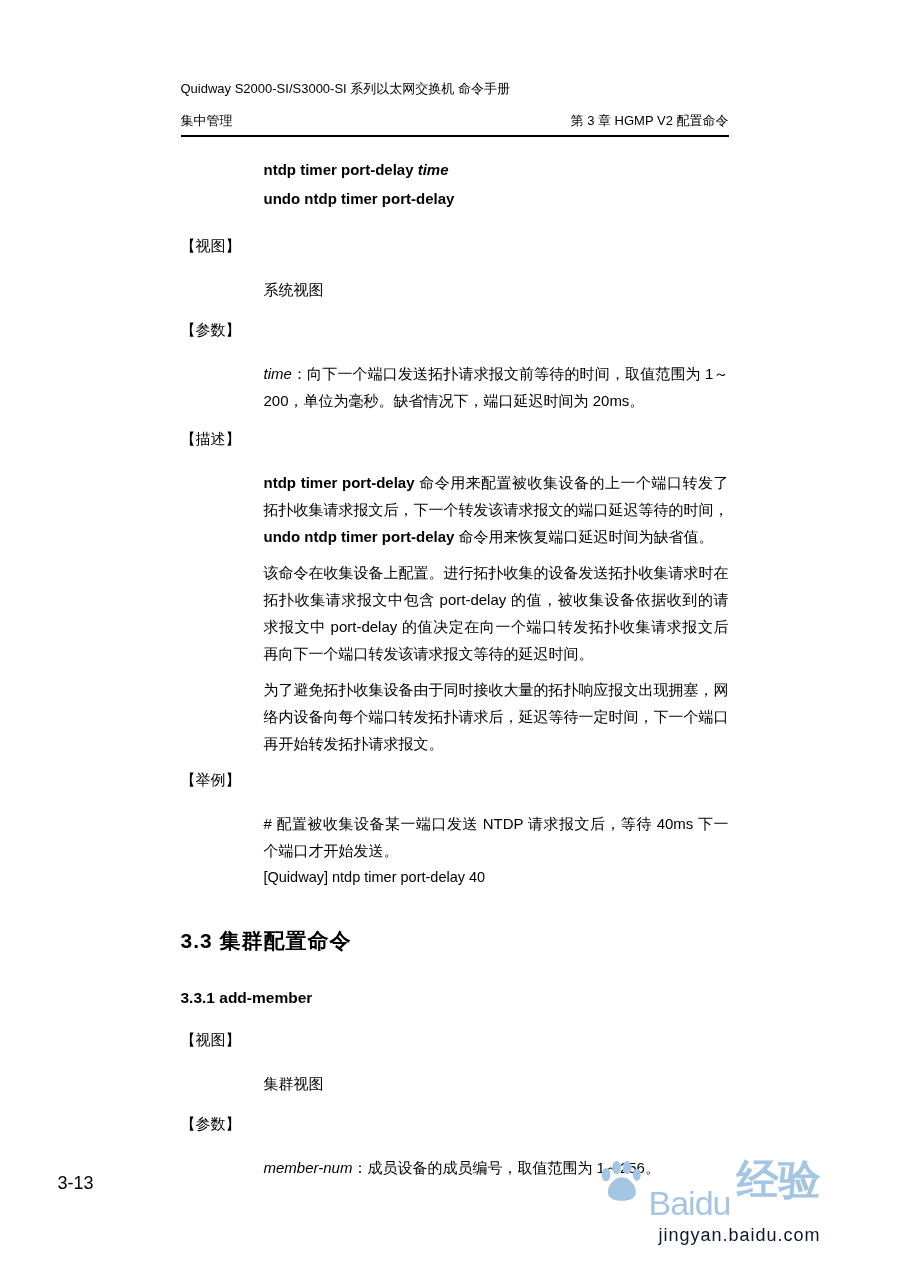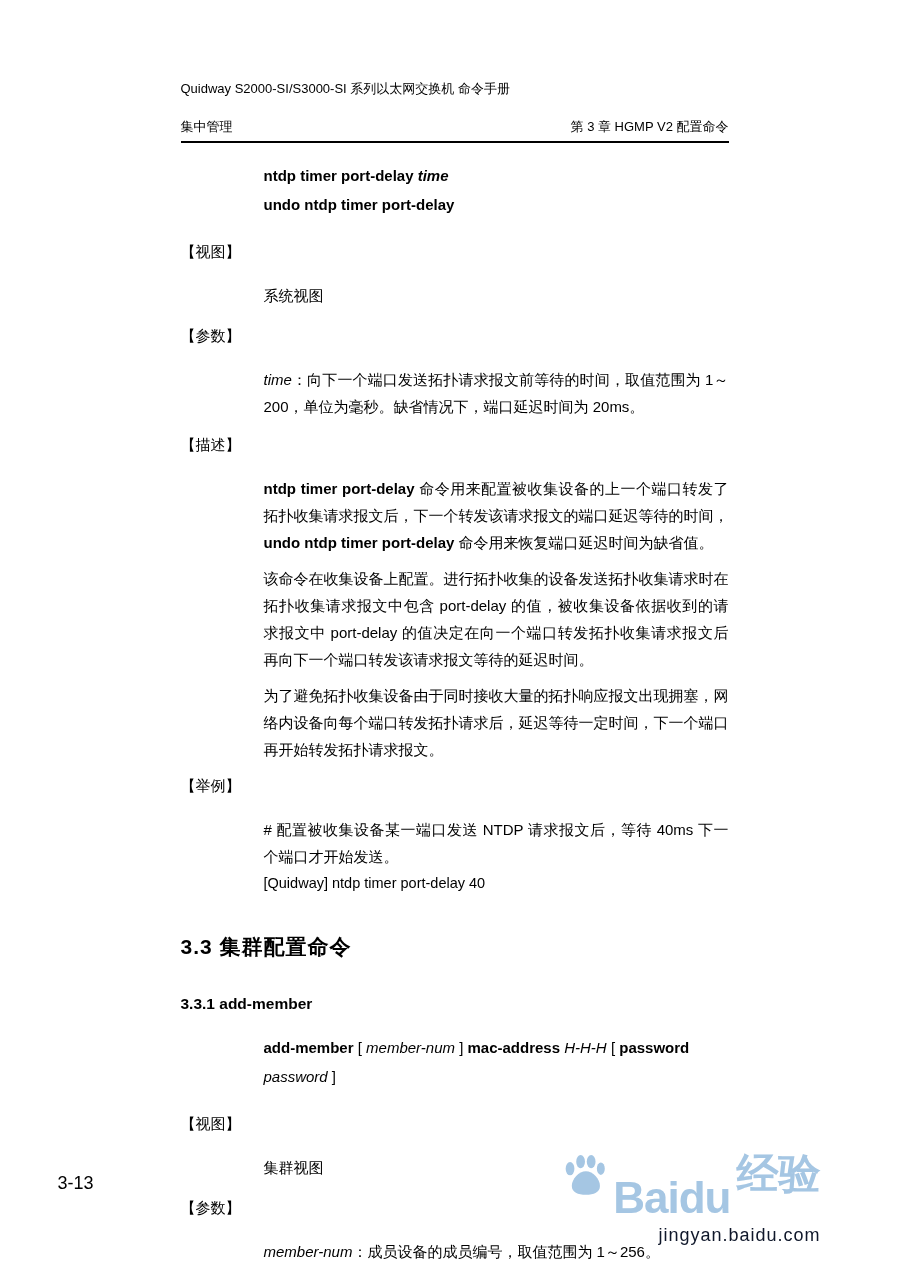--- a/index.html
+++ b/index.html
@@ -10,21 +10,21 @@
     margin:0 auto;
     background:#ffffff;
     color:#000000;
     font-family:"Liberation Sans","DejaVu Sans",sans-serif;
     overflow:hidden;
   }
   .content { padding:80px 118px 0 123px; }
 
   
   .hdr-line1 { font-size:13px; line-height:17px; }
-  .hdr-row { display:flex; justify-content:space-between; align-items:flex-end; font-size:13px; margin-top:21px; }
+  .hdr-row { display:flex; justify-content:space-between; align-items:flex-end; font-size:13px; margin-top:15px; }
   .hdr-rule { border-bottom:2px solid #000; margin-top:5px; }
 
   
   .indent { margin-left:83px; }
   .label { font-size:15px; margin-top:24px; }
   .body-text { font-size:15px; line-height:27px; text-align:justify; }
   .cmd-line { font-size:15px; font-weight:bold; line-height:29px; }
   .it { font-style:italic; }
   .bd { font-weight:bold; }
   .rg { font-weight:normal; }
@@ -48,21 +48,21 @@
 
   
   .watermark {
     position:absolute; right:26px; bottom:34px;
     color:#a5c6e3; text-align:right;
     user-select:none;
   }
   .wm-row { display:flex; align-items:center; justify-content:flex-end; gap:6px; }
   .wm-paw { width:44px; height:44px; }
   .wm-paw svg { width:100%; height:100%; fill:#a5c6e3; }
-  .wm-brand { font-size:44px; font-weight:bold; letter-spacing:-1px;margin-top:48px; }
+  .wm-brand { font-size:34px; font-weight:normal; letter-spacing:-1px;margin-top:48px; }
   .wm-suffix { font-size:42px; font-weight:bold; }
   .wm-url { font-size:18px; color:#0f172a; letter-spacing:1px; margin-top:2px; }
 </style>
 </head>
 <body>
 
 <div class="page">
   <div class="content">
 
     <div>
@@ -96,23 +96,20 @@
     <div class="indent body-text para-gap">该命令在收集设备上配置。进行拓扑收集的设备发送拓扑收集请求时在拓扑收集请求报文中包含 port-delay 的值，被收集设备依据收到的请求报文中 port-delay 的值决定在向一个端口转发拓扑收集请求报文后再向下一个端口转发该请求报文等待的延迟时间。</div>
     <div class="indent body-text para-gap">为了避免拓扑收集设备由于同时接收大量的拓扑响应报文出现拥塞，网络内设备向每个端口转发拓扑请求后，延迟等待一定时间，下一个端口再开始转发拓扑请求报文。</div>
 
     <div class="label mt14">【举例】</div>
     <div class="indent body-text mt20"># 配置被收集设备某一端口发送 NTDP 请求报文后，等待 40ms 下一个端口才开始发送。</div>
     <div class="indent code-line">[Quidway] ntdp timer port-delay 40</div>
 
     <div class="h2">3.3  集群配置命令</div>
     <div class="h3">3.3.1  add-member</div>
 
-    <div class="indent cmd-line mt20">
-      <span class="bd">add-member</span><span class="rg"> [ </span><span class="it rg">member-num</span><span class="rg"> ] </span><span class="bd">mac-address</span><span class="it rg"> H-H-H </span><span class="rg">[ </span><span class="bd">password</span><span class="it rg"> password</span><span class="rg"> ]</span>
-    </div>
 
     <div class="label">【视图】</div>
     <div class="indent body-text mt20">集群视图</div>
 
     <div class="label mt26">【参数】</div>
     <div class="indent body-text mt20">
       <span class="it">member-num</span><span>：成员设备的成员编号，取值范围为 1～256。</span>
     </div>
 
   </div>

